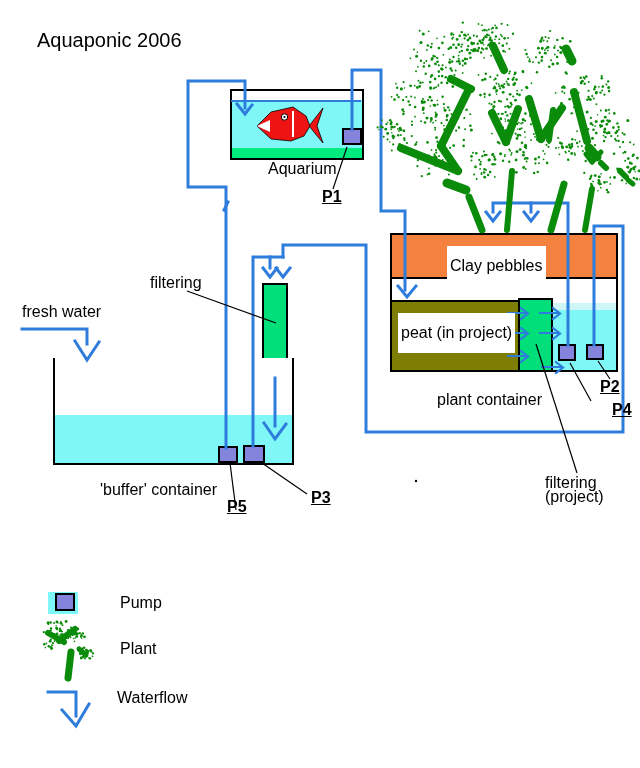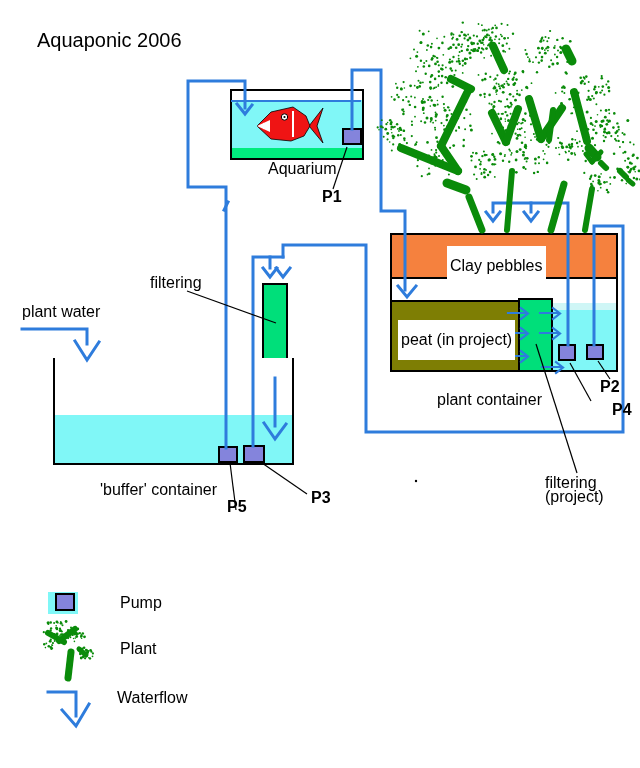--- a/index.html
+++ b/index.html
@@ -1,21 +1,21 @@
 <!DOCTYPE html>
 <html style="--pipe: #2E7CDC; --water: #80F7F7; --water_light: #CFF6F6; --gravel: #00EC7E; --filter_green: #00DF7A; --clay: #F5813E; --peat: #7E7E04; --pump: #8484DC; --plant: #0A8B0A; --fish: #EF1414;"><head>
 <meta charset="utf-8">
 <style>
   html,body{margin:0;padding:0;background:#fff;}
   .stage{position:relative;width:640px;height:768px;background:#fff;overflow:hidden;
          font-family:"Liberation Sans",sans-serif;color:#000;}
   .stage *{box-sizing:border-box;}
   .abs{position:absolute;}
   .lbl{position:absolute;font-size:16px;line-height:14px;white-space:nowrap;}
-  .plbl{font-weight:bold;}
+  .plbl{font-weight:bold;text-decoration:underline;}
   .whitebox{background:#fff;padding:13px 3px;}
   .title{position:absolute;font-size:20px;line-height:22px;}
   .pump{position:absolute;background:var(--pump);border:2px solid #000;}
   svg.overlay{position:absolute;left:0;top:0;}
   .pipe{stroke:var(--pipe);stroke-width:3;fill:none;stroke-linecap:square;stroke-linejoin:miter;}
   .pipe-thin{stroke:var(--pipe);stroke-width:2.2;fill:none;stroke-linecap:square;}
   .waterline{stroke:var(--pipe);stroke-width:2;fill:none;}
   .leader{stroke:#000;stroke-width:1.2;fill:none;}
   .plantstroke{stroke:var(--plant);fill:none;stroke-linecap:round;}
   .plantdot{fill:var(--plant);}
@@ -1084,29 +1084,29 @@
         <line x1="59" y1="641" x2="75" y2="629" class="plantstroke" stroke-width="6"></line>
         <line x1="68" y1="678" x2="71" y2="652" class="plantstroke" stroke-width="7"></line>
         <line x1="79" y1="649" x2="86" y2="655" class="plantstroke" stroke-width="5"></line>
       </g>
   </svg>
 
   <div class="lbl" style="left:268px;top:162px;">Aquarium</div>
   <div class="lbl plbl" style="left:322px;top:190px;">P1</div>
 
   <div class="lbl whitebox" style="left:447px;top:246px;">Clay pebbles</div>
-  <div class="lbl whitebox" style="left:398px;top:320px;text-align:center;">peat (in project)</div>
+  <div class="lbl whitebox" style="left:398px;top:313px;text-align:center;">peat (in project)</div>
   <div class="lbl" style="left:437px;top:393px;">plant container</div>
   <div class="lbl plbl" style="left:600px;top:380px;">P2</div>
   <div class="lbl plbl" style="left:612px;top:403px;">P4</div>
   <div class="lbl" style="left:545px;top:476px;">filtering</div>
   <div class="lbl" style="left:545px;top:490px;">(project)</div>
 
   <div class="lbl" style="left:150px;top:276px;">filtering</div>
-  <div class="lbl" style="left:22px;top:305px;">plant water</div>
+  <div class="lbl" style="left:22px;top:305px;">fresh water</div>
 
   <div class="lbl" style="left:100px;top:483px;text-align:center;">'buffer' container</div>
   <div class="lbl plbl" style="left:227px;top:500px;">P5</div>
   <div class="lbl plbl" style="left:311px;top:491px;">P3</div>
 
   <div class="lbl" style="left:120px;top:596px;">Pump</div>
   <div class="lbl" style="left:120px;top:642px;">Plant</div>
   <div class="lbl" style="left:117px;top:691px;">Waterflow</div>
 </div>
 

